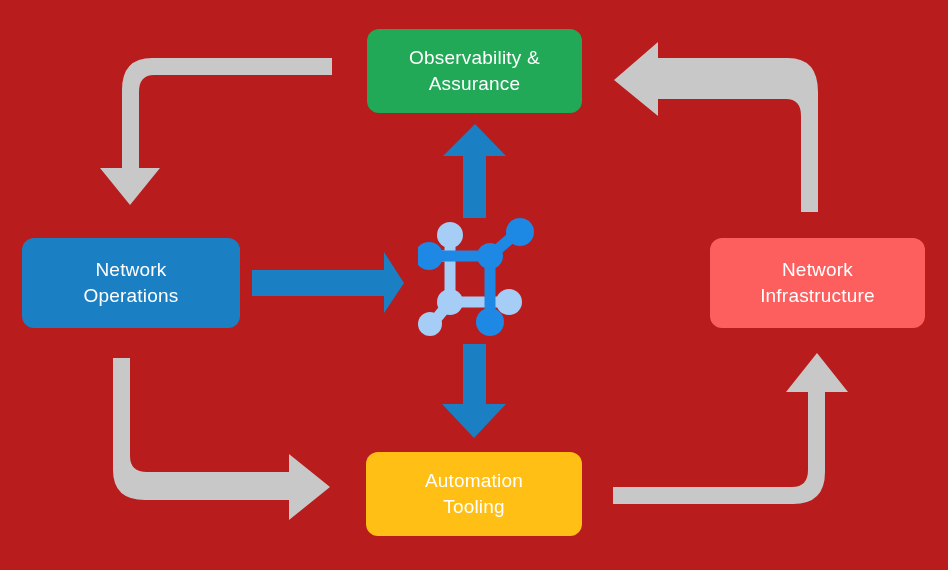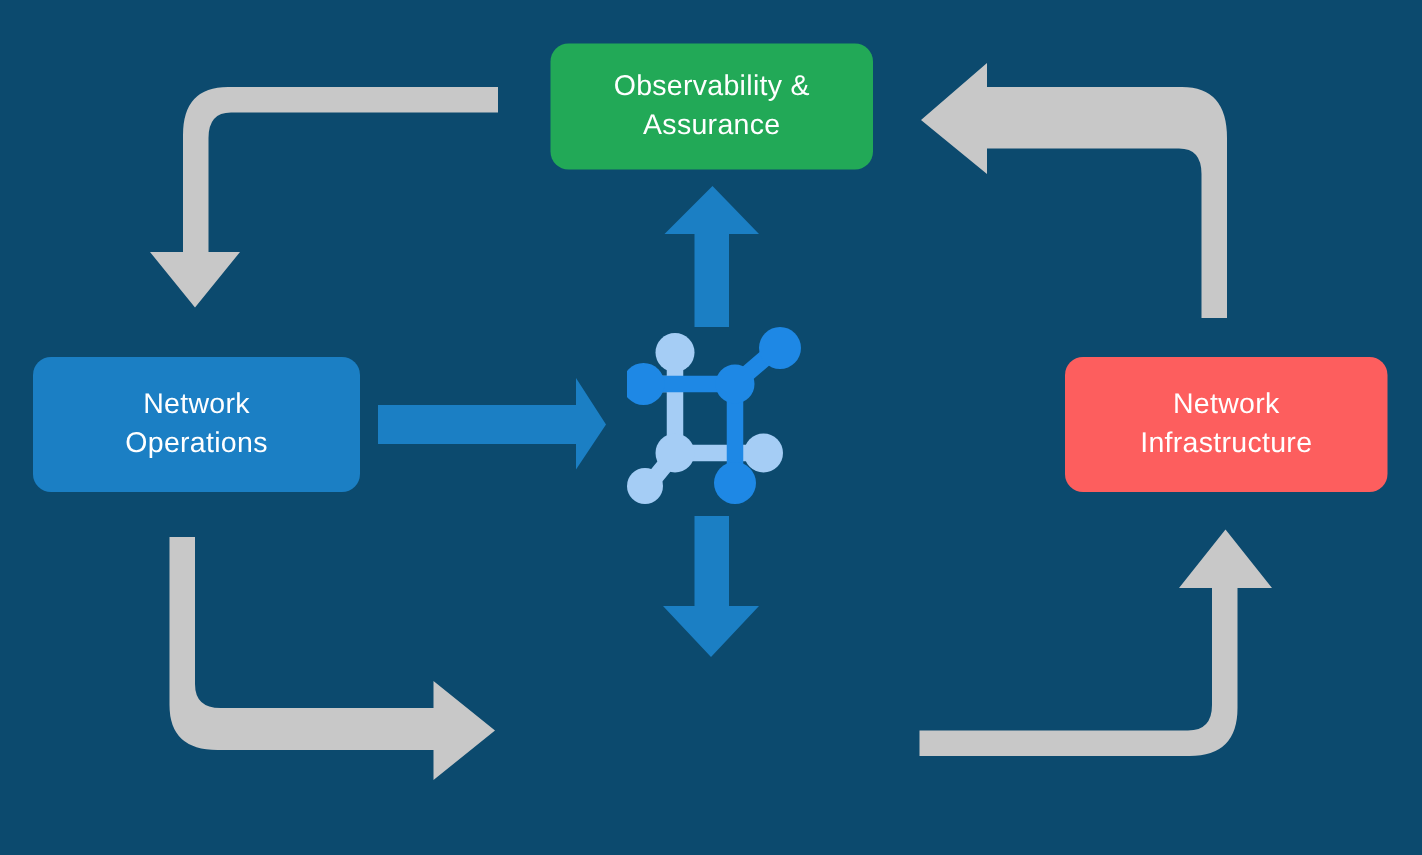--- a/index.html
+++ b/index.html
@@ -47,21 +47,21 @@
     position: absolute;
     left: 418px;
     top: 218px;
     width: 120px;
     height: 118px;
   }
 </style>
 </head>
 <body>
 
-<div id="canvas" style="background: #0c4a6e;">
+<div id="canvas" style="background: #b91c1c;">
 
   <svg class="flow-svg" viewBox="0 0 948 570">
 
     <g>
       <path d="M 332,58 L 152,58 Q 122,58 122,90 L 122,168 L 100,168 L 130,205 L 160,168 L 139,168 L 139,92 Q 139,75 154,75 L 332,75 Z" fill="#C8C8C8"></path>
     </g>
 
     <g>
       <path d="M 818,212 L 818,92 Q 818,58 788,58 L 658,58 L 658,42 L 614,80 L 658,116 L 658,99 L 786,99 Q 801,99 801,116 L 801,212 Z" fill="#C8C8C8"></path>
     </g>
@@ -126,14 +126,18 @@
   <div class="node-box" id="box-operations" style="left: 22px; top: 238px; width: 218px; height: 90px; background: rgb(27, 127, 196);">
     <span class="node-label">Network
 Operations</span>
   </div>
 
   <div class="node-box" id="box-infrastructure" style="left: 710px; top: 238px; width: 215px; height: 90px; background: rgb(253, 94, 94);">
     <span class="node-label">Network
 Infrastructure</span>
   </div>
 
+  <div class="node-box" id="box-automation" style="left: 366px; top: 452px; width: 216px; height: 84px; background: rgb(255, 191, 20);">
+    <span class="node-label">Automation
+Tooling</span>
+  </div>
 
 </div>
 
 </body></html>

